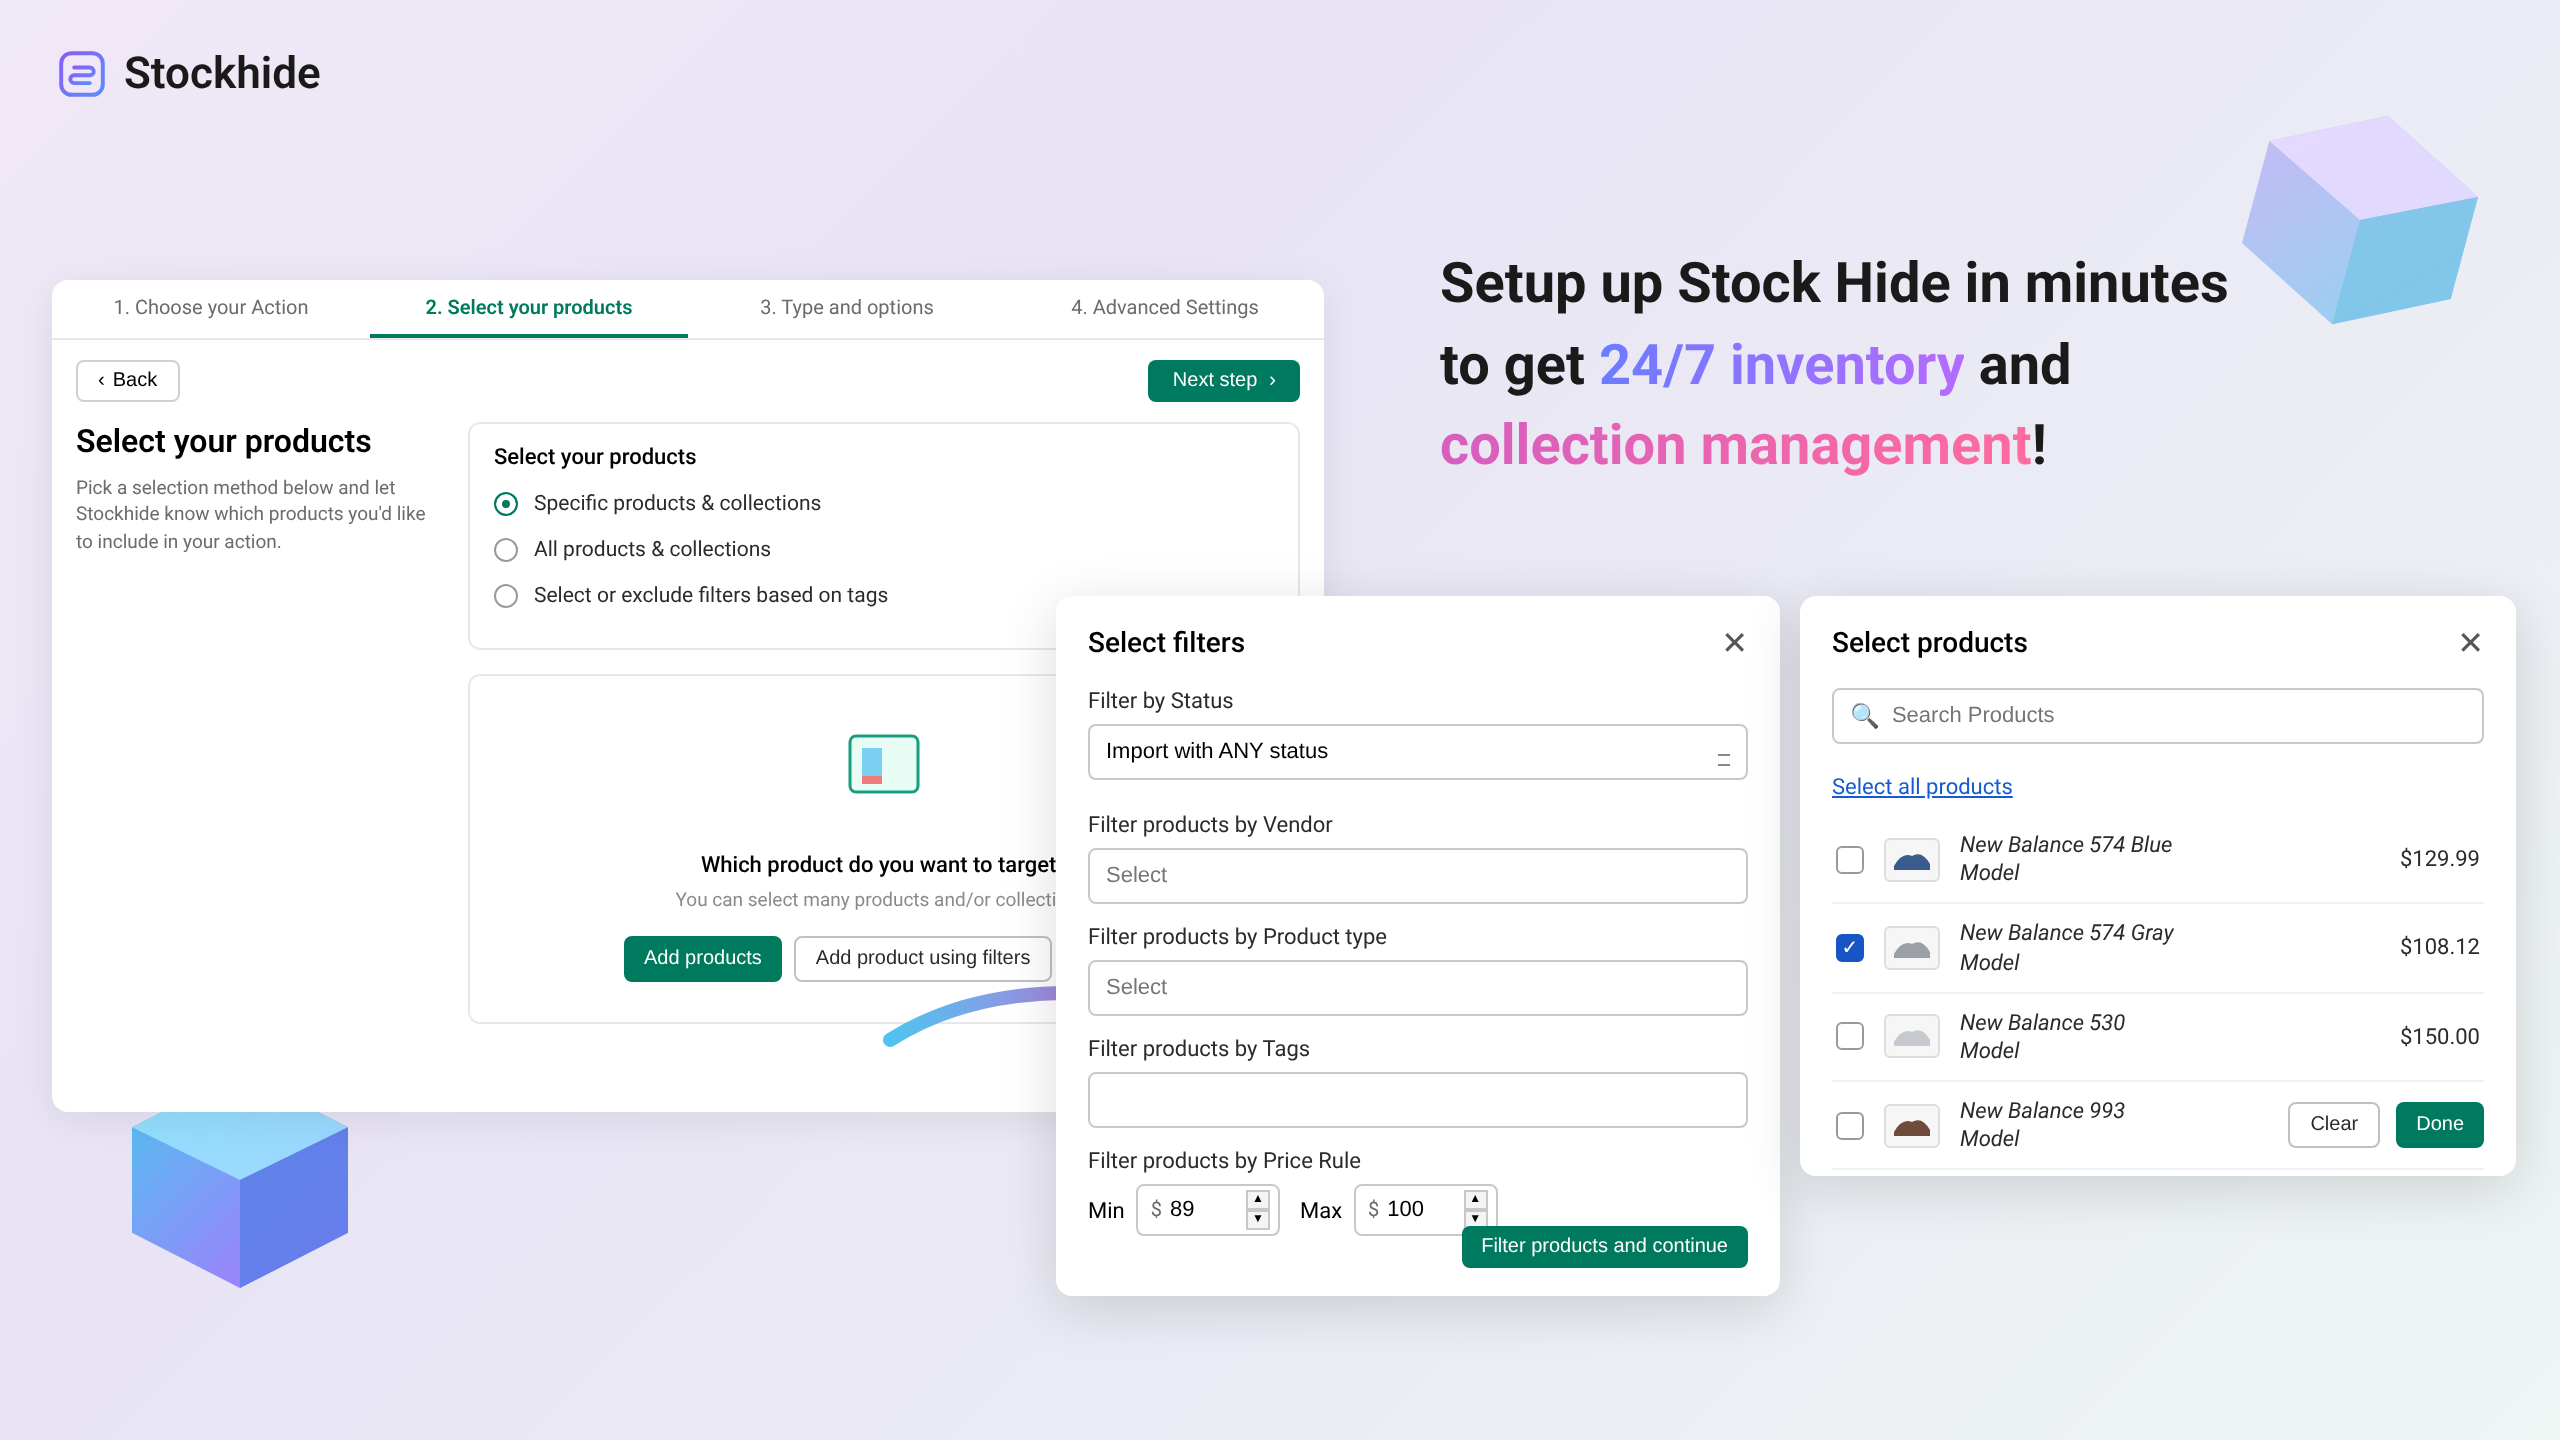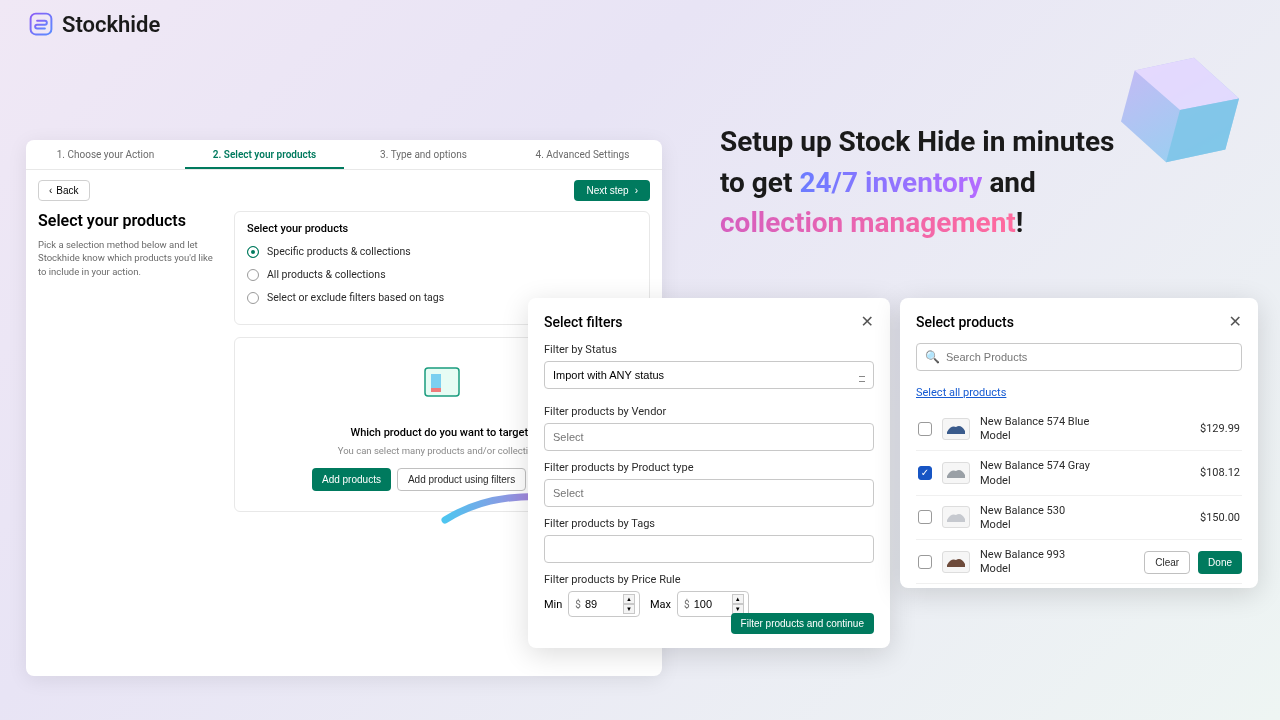--- a/index.html
+++ b/index.html
@@ -3,29 +3,29 @@
 <meta charset="utf-8">
 <style>
   * { box-sizing: border-box; margin: 0; padding: 0; }
   body { font-family: -apple-system, BlinkMacSystemFont, 'Segoe UI', Roboto, sans-serif; width:1280px; height:720px; overflow:hidden; position:relative; background: linear-gradient(135deg, #f0e8f5 0%, #e8e4f5 35%, #eef5f3 100%); }
   
   .cube { position:absolute; width:120px; height:120px; }
   .cube1 { top:50px; right:40px; transform: rotate(15deg); }
   .cube2 { bottom:70px; left:60px; }
   .cube svg { width:100%; height:100%; }
   
-  .logo-bar { position:absolute; top:11px; left:28px; display:flex; align-items:center; gap:8px; }
+  .logo-bar { position:absolute; top:24px; left:28px; display:flex; align-items:center; gap:8px; }
   .logo-icon { width:26px; height:26px; }
   .logo-text { font-size:22px; font-weight:600; color:#1a1a1a; }
   
   .headline { position:absolute; top:122px; left:720px; width:460px; font-size:28px; font-weight:700; line-height:1.45; color:#1a1a1a; }
   .headline .grad1 { background: linear-gradient(90deg,#6b7cff,#b56bff); -webkit-background-clip:text; background-clip:text; color:transparent;text-decoration:underline; }
   .headline .grad2 { background: linear-gradient(90deg,#d65fbf,#ff6b9e); -webkit-background-clip:text; background-clip:text; color:transparent; }
 
-  .wizard { position:absolute; top:140px; left:26px; width:636px; height:536px; background:#fff; border-radius:8px; box-shadow:0 4px 20px rgba(0,0,0,0.08); }
+  .wizard { position:absolute; top:140px; left:26px; width:636px; height:416px; background:#fff; border-radius:8px; box-shadow:0 4px 20px rgba(0,0,0,0.08); }
   .step-tabs { display:flex; border-bottom:1px solid #e8e8e8; height:30px; }
   .step-tab { flex:1; text-align:center; font-size:10px; color:#6b6b6b; line-height:30px; }
   .step-tab.active { font-weight:600; color:#007a5e; border-bottom:2px solid #007a5e; }
   .wizard-toolbar { padding:10px 12px; display:flex; justify-content:space-between; align-items:center; }
   .btn-back { font-size:10px; padding:4px 10px; border:1px solid #d0d0d0; border-radius:4px; background:#fff; cursor:pointer; display:flex; align-items:center; gap:4px; }
   .btn-next { font-size:10px; padding:5px 12px; background:#007a5e; color:#fff; border:none; border-radius:4px; cursor:pointer; display:flex; align-items:center; gap:6px; }
   .wizard-body { display:flex; padding:0 12px 12px 12px; gap:16px; }
   .wizard-left { width:180px; }
   .wl-title { font-size:16px; font-weight:600; margin-bottom:8px; }
   .wl-desc { font-size:9.5px; color:#6b6b6b; line-height:1.4; }
@@ -69,21 +69,21 @@
   .search-wrap { display:flex; align-items:center; border:1px solid #c8c8c8; border-radius:4px; height:28px; padding:0 8px; gap:6px; margin-bottom:10px; background:#fff; }
   .search-wrap input { border:none; outline:none; font-size:11px; flex:1; }
   .search-ic { font-size:12px; color:#777; }
   .linky { font-size:11px; color:#165bd3; text-decoration:underline; cursor:pointer; display:inline-block; margin-bottom:8px; }
   .prod-list { }
   .prod-row { display:flex; align-items:center; gap:10px; padding:8px 2px; border-bottom:1px solid #f0f0f0; }
   .chk { width:14px; height:14px; border:1.5px solid #9a9a9a; border-radius:3px; cursor:pointer; display:flex; align-items:center; justify-content:center; font-size:10px; color:#fff; }
   .chk.checked { background:#1755c4; border-color:#1755c4; }
   .thumb { width:28px; height:22px; border:1px solid #ddd; border-radius:3px; background:#f6f6f6; display:flex; align-items:center; justify-content:center; font-size:9px; color:#888; }
   .thumb svg { width:22px; height:12px; }
-  .pinfo { flex:1; }
+  .pinfo { flex:1;font-style:italic; }
   .pname { font-size:11px; color:#2b2b2b; line-height:1.3; }
   .pmodel { font-size:11px; color:#2b2b2b; }
   .pprice { font-size:11px; color:#2b2b2b; }
 </style>
 </head>
 <body>
 
 <div class="cube cube1">
   <svg viewBox="0 0 100 100">
       <defs>

